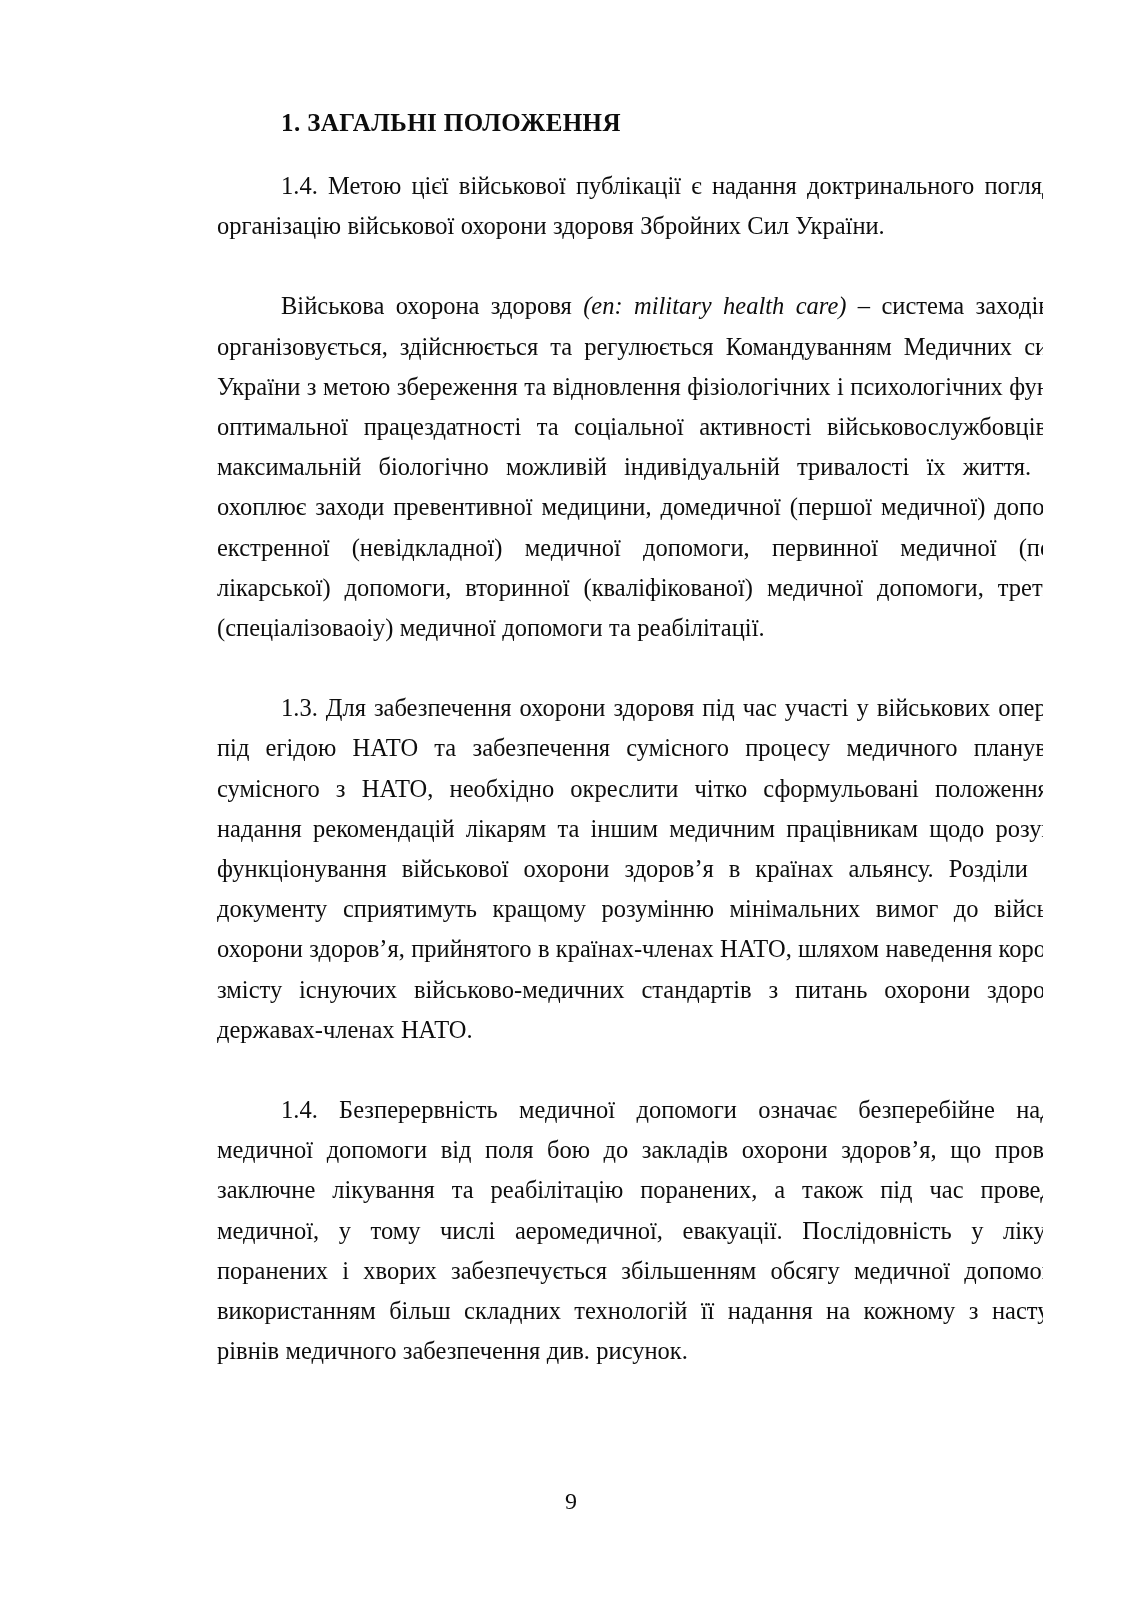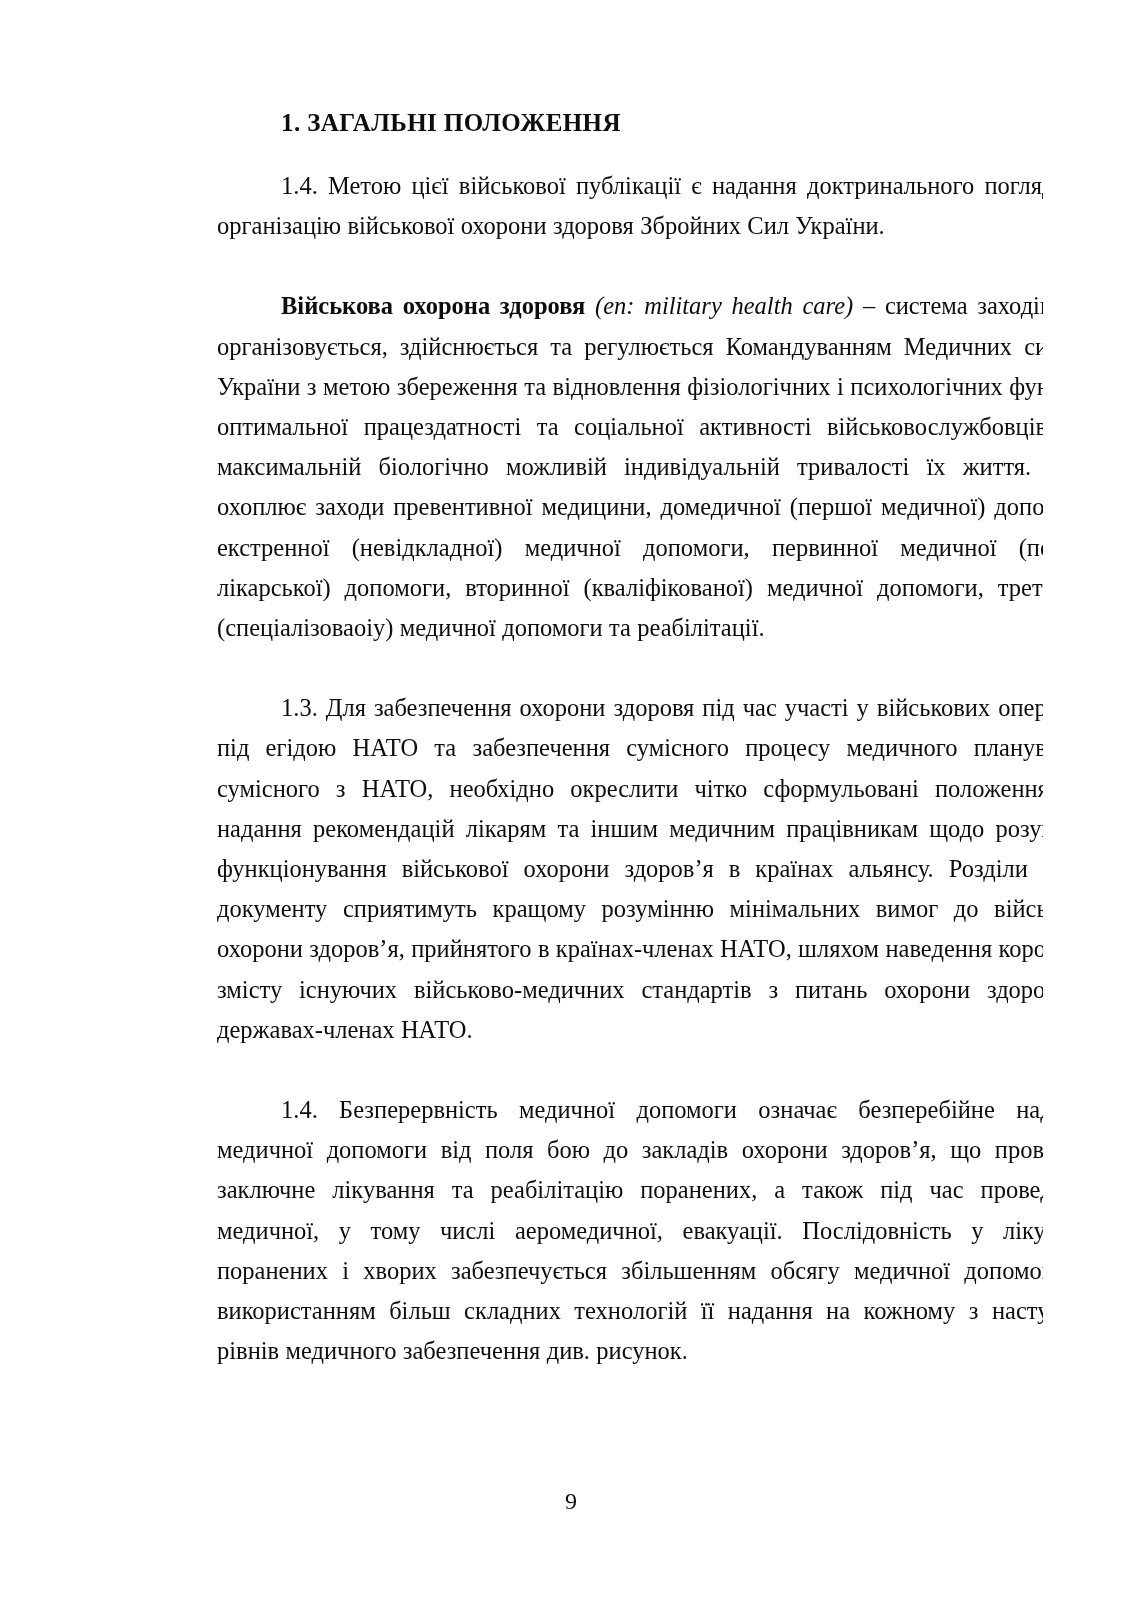--- a/index.html
+++ b/index.html
@@ -50,21 +50,21 @@
     text-justify: inter-word;
     word-spacing: 0.2px;
     hyphens: none;
   }
 
   
   .gap-line { height: 40px; }
   .gap-heading { height: 28px; }
 
   b.term {
-    font-weight: bold;
+    font-weight: normal;
   }
 
   i.en-term {
     font-style: italic;
   }
 
   .page-number {
     position: absolute;
     left: 0;
     right: 0;

